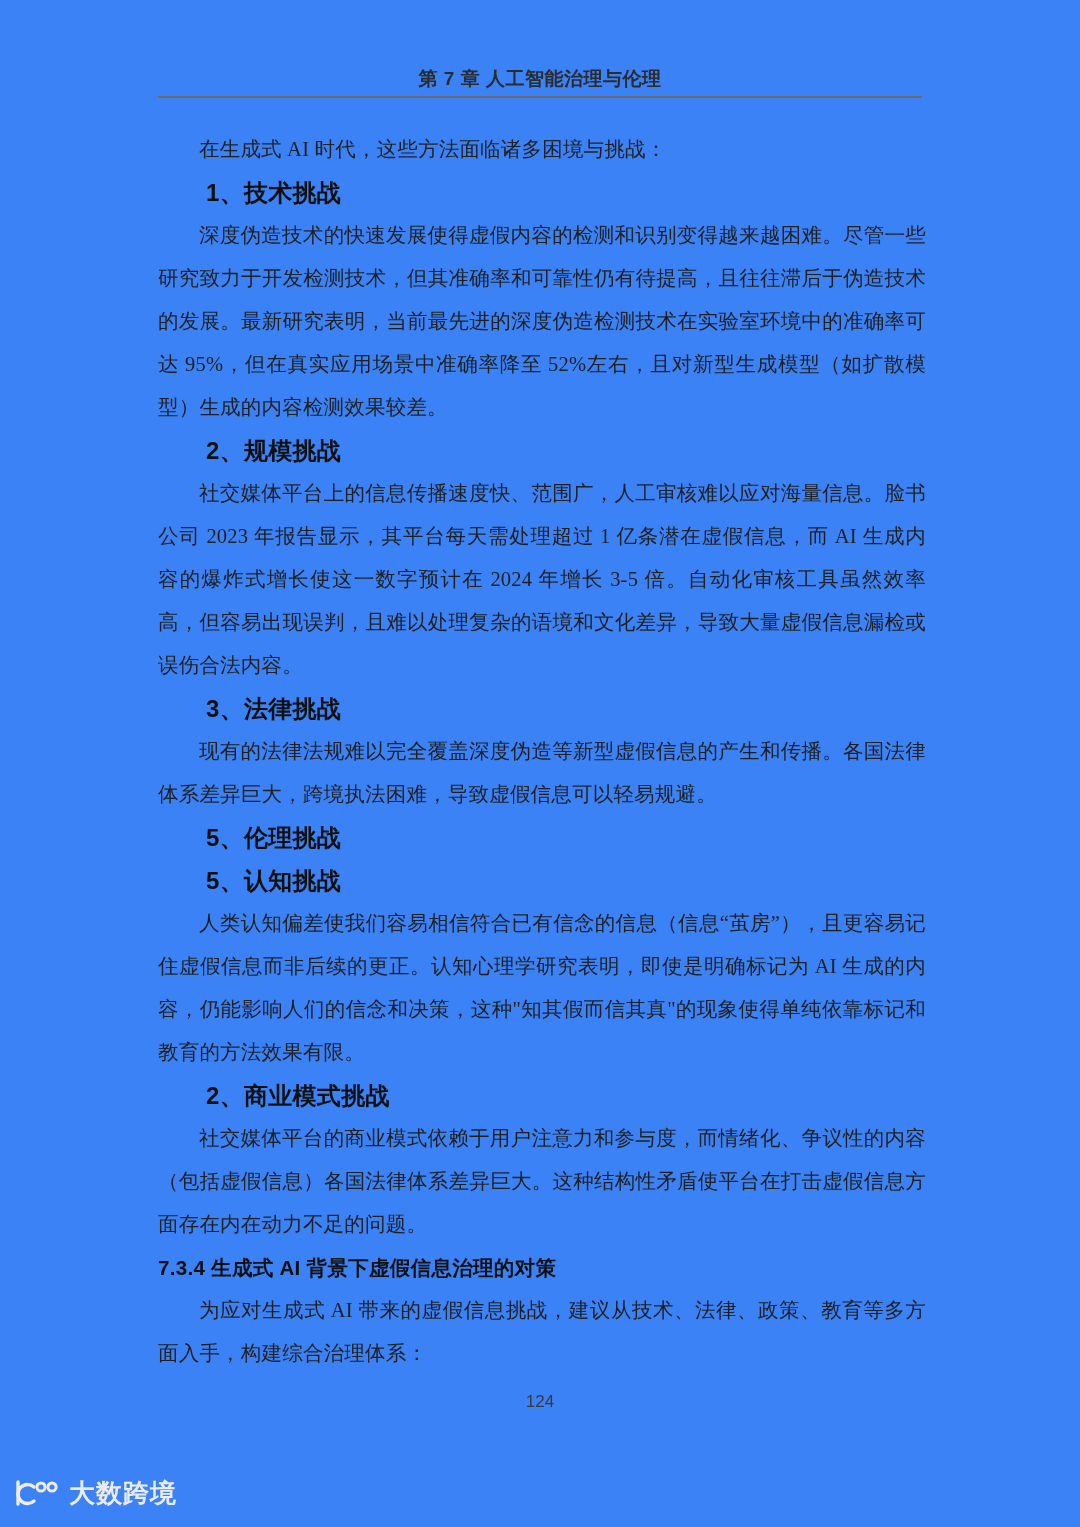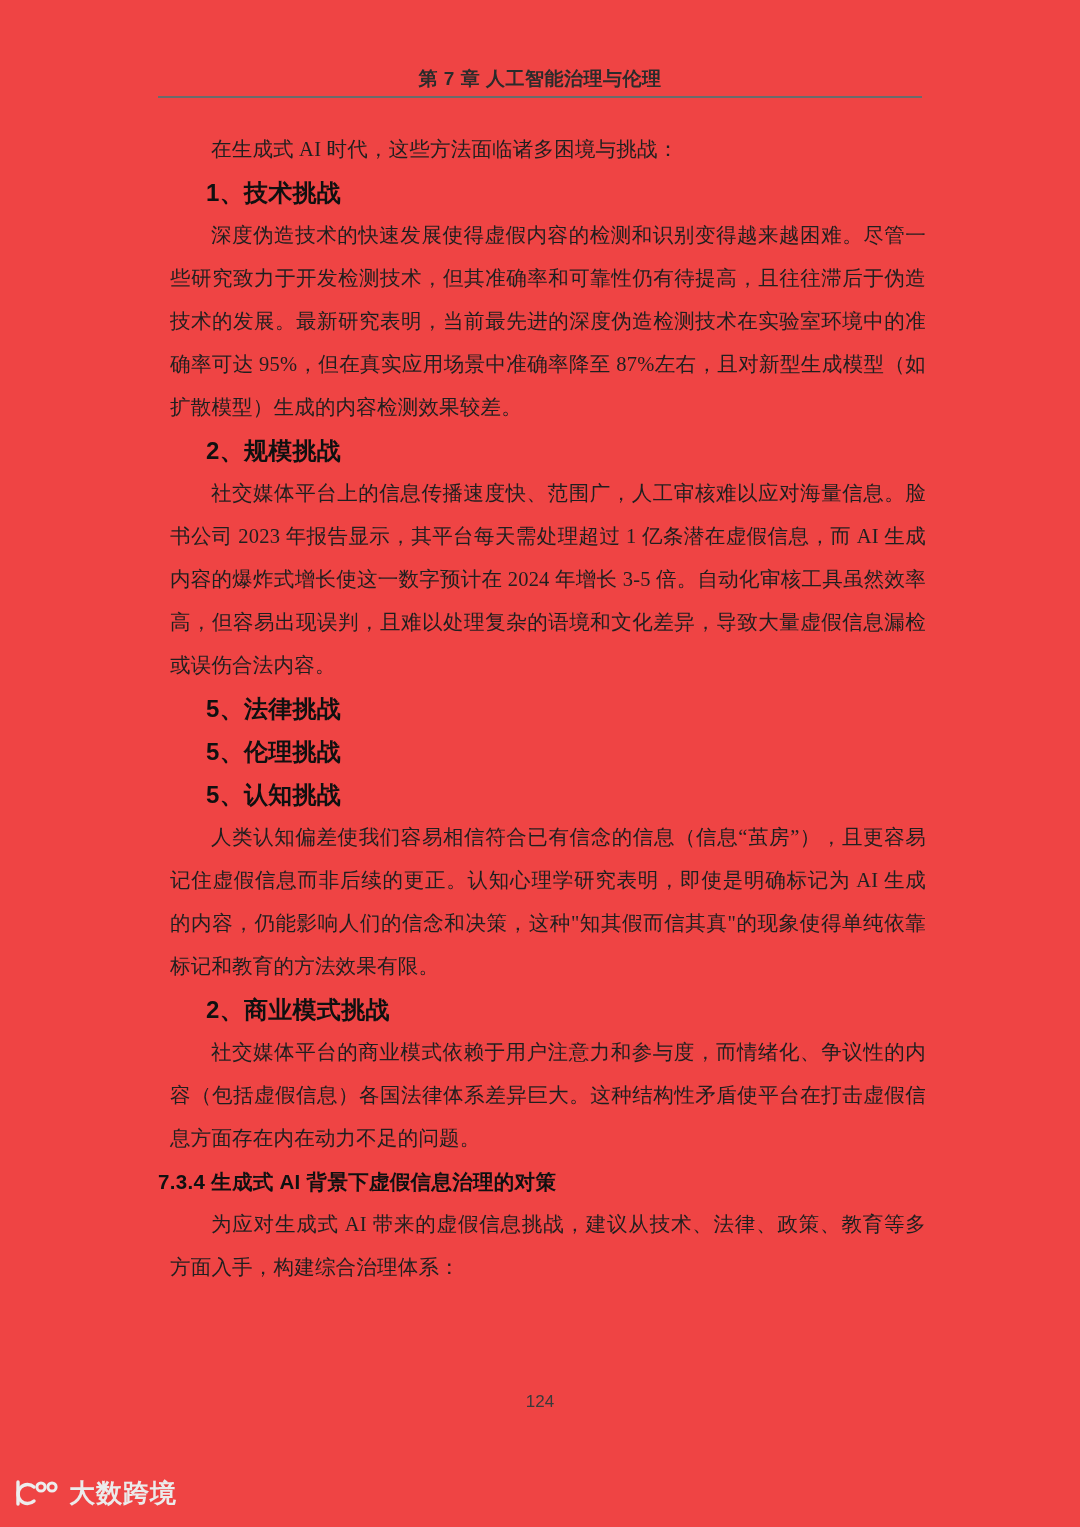--- a/index.html
+++ b/index.html
@@ -7,21 +7,21 @@
     padding: 0;
     background: #ffffff;
   }
   body {
     font-family: "Liberation Serif", "DejaVu Serif", serif;
   }
   .page {
     position: relative;
     width: 1080px;
     height: 1527px;
-    background: #ef4444;
+    background: #3b82f6;
     overflow: hidden;
     box-sizing: border-box;
   }
   
   .running-header {
     position: absolute;
     left: 158px;
     top: 68px;
     width: 764px;
     text-align: center;
@@ -44,21 +44,21 @@
     background: #6b6b6b;
   }
   
   .content {
     position: absolute;
     left: 158px;
     top: 128px;
     width: 768px;
   }
   p.para {
-    margin: 0 0 0 12px;
+    margin: 0 0 0 0;
     font-size: 20.5px;
     line-height: 43px;
     color: #1f1f1f;
     text-align: justify;
     text-justify: inter-character;
     text-indent: 2em;
     letter-spacing: 0.2px;
   }
   h3.sub-head {
     margin: 0;
@@ -126,26 +126,27 @@
   <div class="running-header">
     <span class="ttl">第 7 章 人工智能治理与伦理</span>
   </div>
   <div class="header-rule"></div>
 
   <div class="content">
 
     <p class="para">在生成式 AI 时代，这些方法面临诸多困境与挑战：</p>
 
     <h3 class="sub-head">1、技术挑战</h3>
-    <p class="para">深度伪造技术的快速发展使得虚假内容的检测和识别变得越来越困难。尽管一些研究致力于开发检测技术，但其准确率和可靠性仍有待提高，且往往滞后于伪造技术的发展。最新研究表明，当前最先进的深度伪造检测技术在实验室环境中的准确率可达 95%，但在真实应用场景中准确率降至 87%左右，且对新型生成模型（如扩散模型）生成的内容检测效果较差。</p>
+    <p class="para">深度伪造技术的快速发展使得虚假内容的检测和识别变得越来越困难。尽管一些研究致力于开发检测技术，但其准确率和可靠性仍有待提高，且往往滞后于伪造技术的发展。最新研究表明，当前最先进的深度伪造检测技术在实验室环境中的准确率可达 95%，但在真实应用场景中准确率降至 52%左右，且对新型生成模型（如扩散模型）生成的内容检测效果较差。</p>
 
     <h3 class="sub-head">2、规模挑战</h3>
     <p class="para">社交媒体平台上的信息传播速度快、范围广，人工审核难以应对海量信息。脸书公司 2023 年报告显示，其平台每天需处理超过 1 亿条潜在虚假信息，而 AI 生成内容的爆炸式增长使这一数字预计在 2024 年增长 3-5 倍。自动化审核工具虽然效率高，但容易出现误判，且难以处理复杂的语境和文化差异，导致大量虚假信息漏检或误伤合法内容。</p>
 
-    <h3 class="sub-head">5、法律挑战</h3>
+    <h3 class="sub-head">3、法律挑战</h3>
+    <p class="para">现有的法律法规难以完全覆盖深度伪造等新型虚假信息的产生和传播。各国法律体系差异巨大，跨境执法困难，导致虚假信息可以轻易规避。</p>
 
     <h3 class="sub-head">5、伦理挑战</h3>
 
     <h3 class="sub-head">5、认知挑战</h3>
     <p class="para">人类认知偏差使我们容易相信符合已有信念的信息（信息“茧房”），且更容易记住虚假信息而非后续的更正。认知心理学研究表明，即使是明确标记为 AI 生成的内容，仍能影响人们的信念和决策，这种"知其假而信其真"的现象使得单纯依靠标记和教育的方法效果有限。</p>
 
     <h3 class="sub-head">2、商业模式挑战</h3>
     <p class="para">社交媒体平台的商业模式依赖于用户注意力和参与度，而情绪化、争议性的内容（包括虚假信息）各国法律体系差异巨大。这种结构性矛盾使平台在打击虚假信息方面存在内在动力不足的问题。</p>
 
     <h2 class="section-head">7.3.4 生成式 AI 背景下虚假信息治理的对策</h2>

